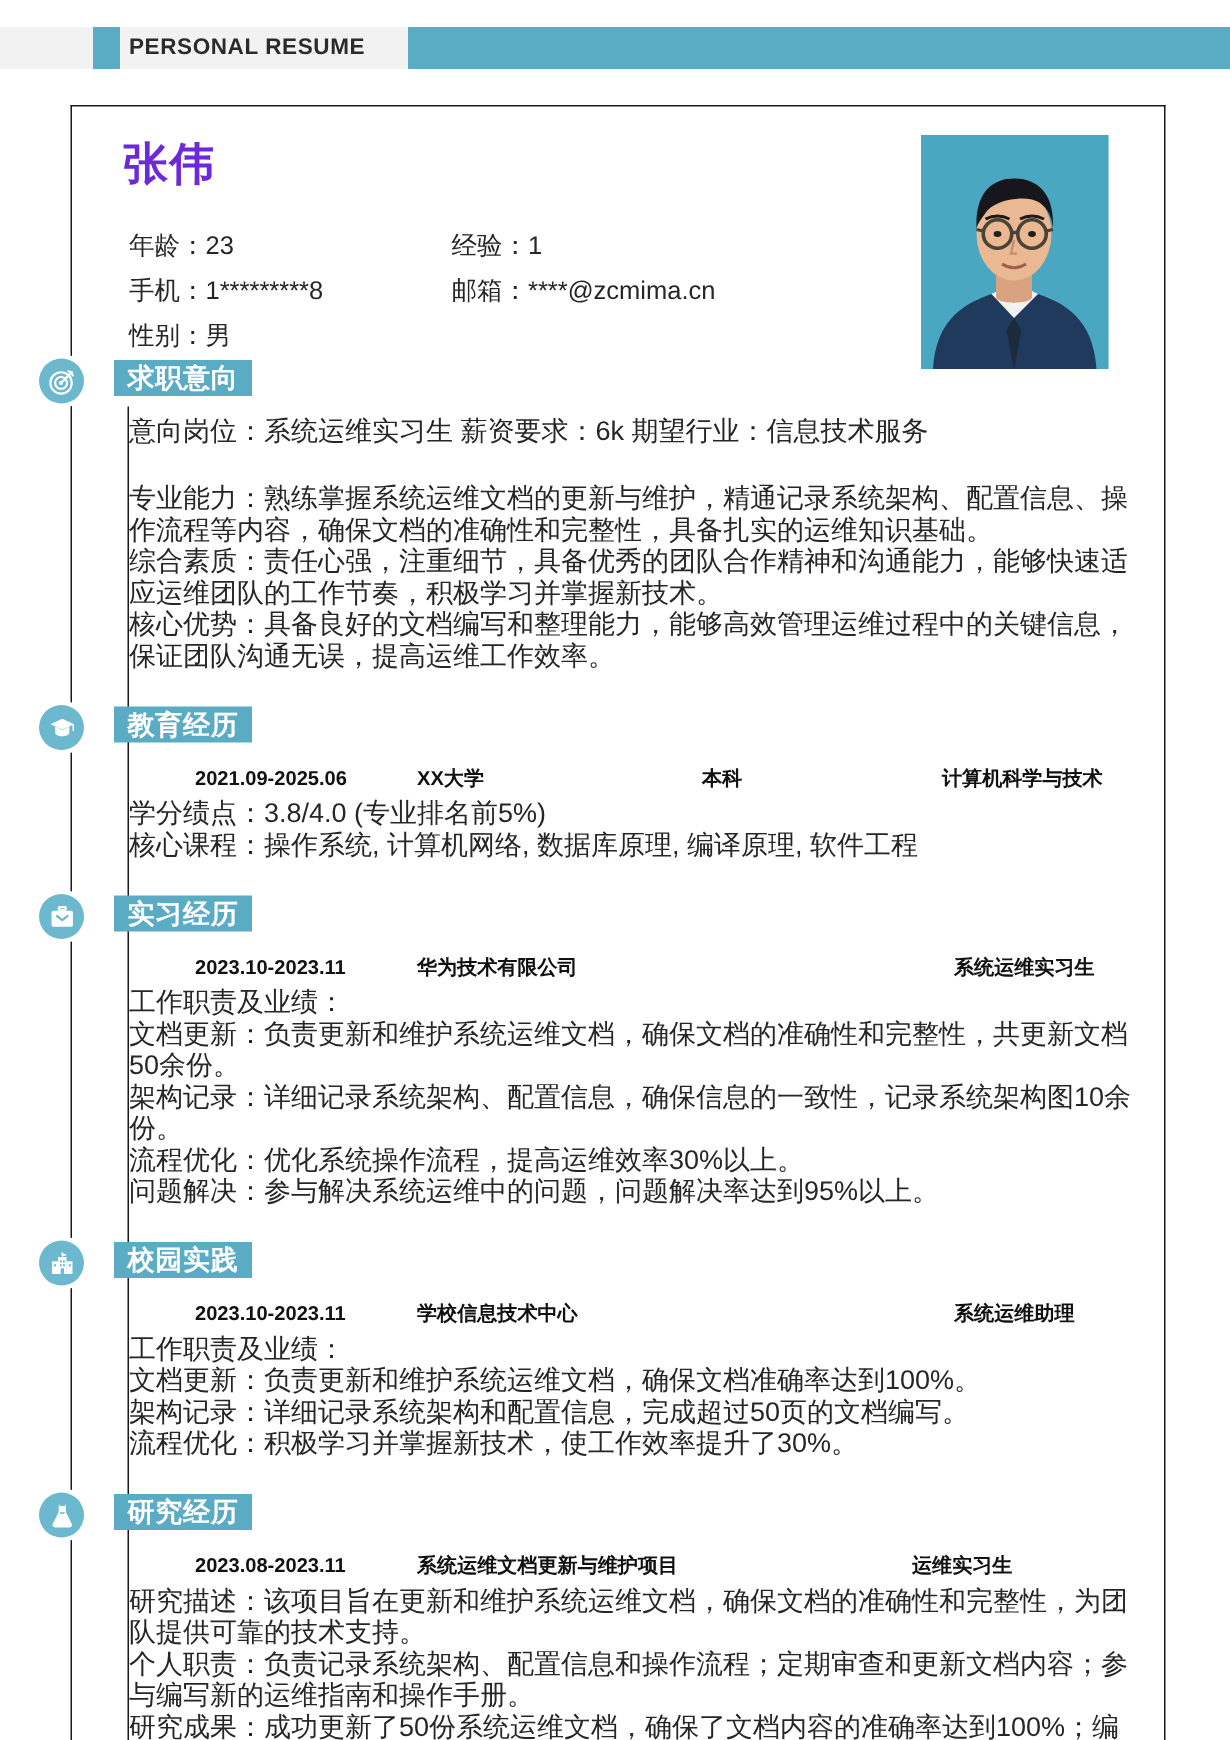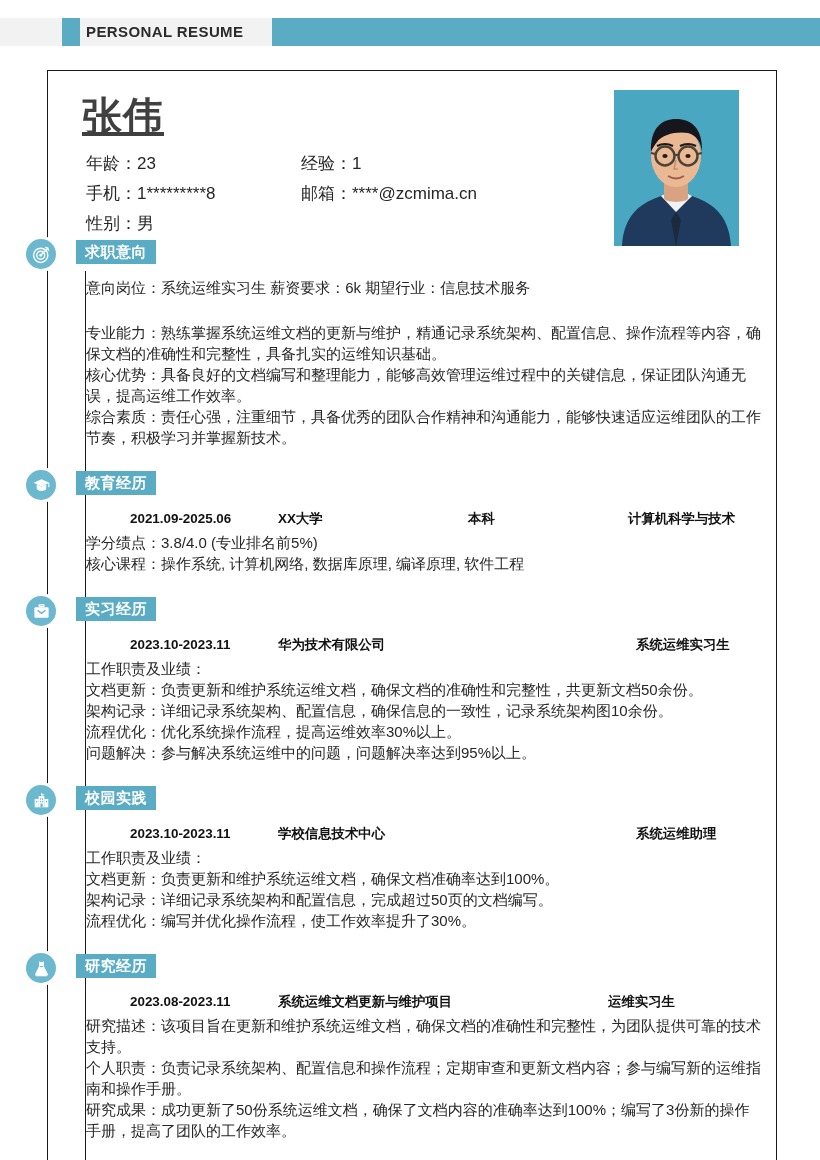--- a/index.html
+++ b/index.html
@@ -18,22 +18,22 @@
   .banner-title{ position:absolute; left:86px; top:0; height:28px; line-height:28px;
                  font-size:15px; font-weight:bold; letter-spacing:.4px; color:#2b2b2b; white-space:nowrap; }
   .banner-bar  { position:absolute; left:272px; top:0; right:0; height:28px; background:#5aacc4; }
 
   
   .card { position:absolute; left:47px; top:70px; width:730px; height:1090px;
           border:1px solid #1a1a1a; border-bottom:none; background:#fff; }
 
   
   .hdr { position:relative; height:168px; }
-  .name { position:absolute; left:34px; top:18px; font-size:40px; font-weight:bold;
-          color:#404040; letter-spacing:1px;text-decoration:underline; }
+  .name { position:absolute; left:34px; top:18px; font-size:30px; font-weight:bold;
+          color:#6d28d9; letter-spacing:1px; }
   .info { position:absolute; left:38px; top:78px; width:520px; }
   .info-row { display:flex; height:30px; line-height:30px; font-size:17px; color:#262626; }
   .info-cellA { width:215px; display:flex; }
   .info-cellB { display:flex; }
   .info-lab { color:#262626; }
   .info-val { color:#262626; }
 
   .photo { position:absolute; left:566px; top:19px; width:125px; height:156px;
            background:#4aa7c0; overflow:hidden; }
   .photo svg { display:block; width:125px; height:156px; }
@@ -42,25 +42,25 @@
   .spine { position:absolute; left:37px; top:200px; width:1px; height:950px; background:#1a1a1a; }
 
   
   .section { position:relative; margin:0 0 0 0; }
   .sec-head { position:relative; height:34px; }
   .sec-icon { position:absolute; left:-22px; top:0; width:30px; height:30px; border-radius:50%;
               background:#6cb8ce; display:flex; align-items:center; justify-content:center;
               box-shadow:0 0 0 3px #ffffff; z-index:2; }
   .sec-icon svg { width:19px; height:19px; display:block; }
   .sec-label { position:absolute; left:28px; top:1px; height:24px; line-height:24px;
-               padding:0 9px; background:#5aacc4; color:#fff; font-size:15px; font-weight:bold;
+               padding:0 9px; background:#5aacc4; color:#fff; font-size:18px; font-weight:bold;
                letter-spacing:.5px; white-space:nowrap; }
 
   .sec-body { padding-left:38px; padding-right:14px; }
-  .line { font-size:15px; line-height:21px; color:#262626; }
+  .line { font-size:18px; line-height:21px; color:#262626; }
 
   .entry-row { display:flex; font-size:13.4px; font-weight:bold; color:#111;
                line-height:24px; margin-bottom:1px;margin-left:44px; }
   .er-date  { width:148px; }
   .er-org   { width:198px; }
   .er-mid   { width:160px; }
   .er-right { flex:1; }
 
   .edu-row .er-date { width:148px; }
   .edu-row .er-org  { width:190px; }
@@ -162,22 +162,22 @@
         <div class="sec-label">求职意向</div>
       </div>
       <div class="sec-body" style="padding-top:4px">
         <div class="line">意向岗位：系统运维实习生  薪资要求：6k                    期望行业：信息技术服务</div>
       </div>
     </div>
 
     <div class="section" style="margin-top:20px">
       <div class="sec-body" style="padding-top:4px">
         <div class="line">专业能力：熟练掌握系统运维文档的更新与维护，精通记录系统架构、配置信息、操作流程等内容，确保文档的准确性和完整性，具备扎实的运维知识基础。</div>
+        <div class="line">综合素质：责任心强，注重细节，具备优秀的团队合作精神和沟通能力，能够快速适应运维团队的工作节奏，积极学习并掌握新技术。</div>
         <div class="line">核心优势：具备良好的文档编写和整理能力，能够高效管理运维过程中的关键信息，保证团队沟通无误，提高运维工作效率。</div>
-        <div class="line">综合素质：责任心强，注重细节，具备优秀的团队合作精神和沟通能力，能够快速适应运维团队的工作节奏，积极学习并掌握新技术。</div>
       </div>
     </div>
 
     <div class="section" style="margin-top:22px">
       <div class="sec-head">
         <div class="sec-icon">
           <svg viewBox="0 0 24 24" xmlns="http://www.w3.org/2000/svg">
             <path d="M12 4 L22 8.6 L12 13.2 L2 8.6 Z" fill="#fff"></path>
             <path d="M6 10.6 L6 15.4 C6 17.6 9 18.8 12 18.8 C15 18.8 18 17.6 18 15.4 L18 10.6 L12 13.6 Z" fill="#fff"></path>
             <rect x="20.6" y="8.8" width="1.3" height="5.4" fill="#fff"></rect>
@@ -246,21 +246,21 @@
       <div class="sec-body" style="padding-top:3px">
         <div class="entry-row">
           <div class="er-date">2023.10-2023.11</div>
           <div class="er-org">学校信息技术中心</div>
           <div class="er-mid"></div>
           <div class="er-right">系统运维助理</div>
         </div>
         <div class="line">工作职责及业绩：</div>
         <div class="line">文档更新：负责更新和维护系统运维文档，确保文档准确率达到100%。</div>
         <div class="line">架构记录：详细记录系统架构和配置信息，完成超过50页的文档编写。</div>
-        <div class="line">流程优化：编写并优化操作流程，使工作效率提升了30%。</div>
+        <div class="line">流程优化：积极学习并掌握新技术，使工作效率提升了30%。</div>
       </div>
     </div>
 
     <div class="section" style="margin-top:22px">
       <div class="sec-head">
         <div class="sec-icon">
           <svg viewBox="0 0 24 24" xmlns="http://www.w3.org/2000/svg">
             <path d="M9.6 3 L14.4 3 L14.4 9 L19.4 19 C20 20.2 19.2 21.2 18 21.2 L6 21.2 C4.8 21.2 4 20.2 4.6 19 L9.6 9 Z" fill="#fff" stroke="#fff" stroke-width="1.2" stroke-linejoin="round"></path>
             <path d="M9.6 3 L14.4 3" stroke="#6cb8ce" stroke-width="1.6"></path>
             <path d="M10 9.6 L14 9.6" stroke="#6cb8ce" stroke-width="1.3"></path>

